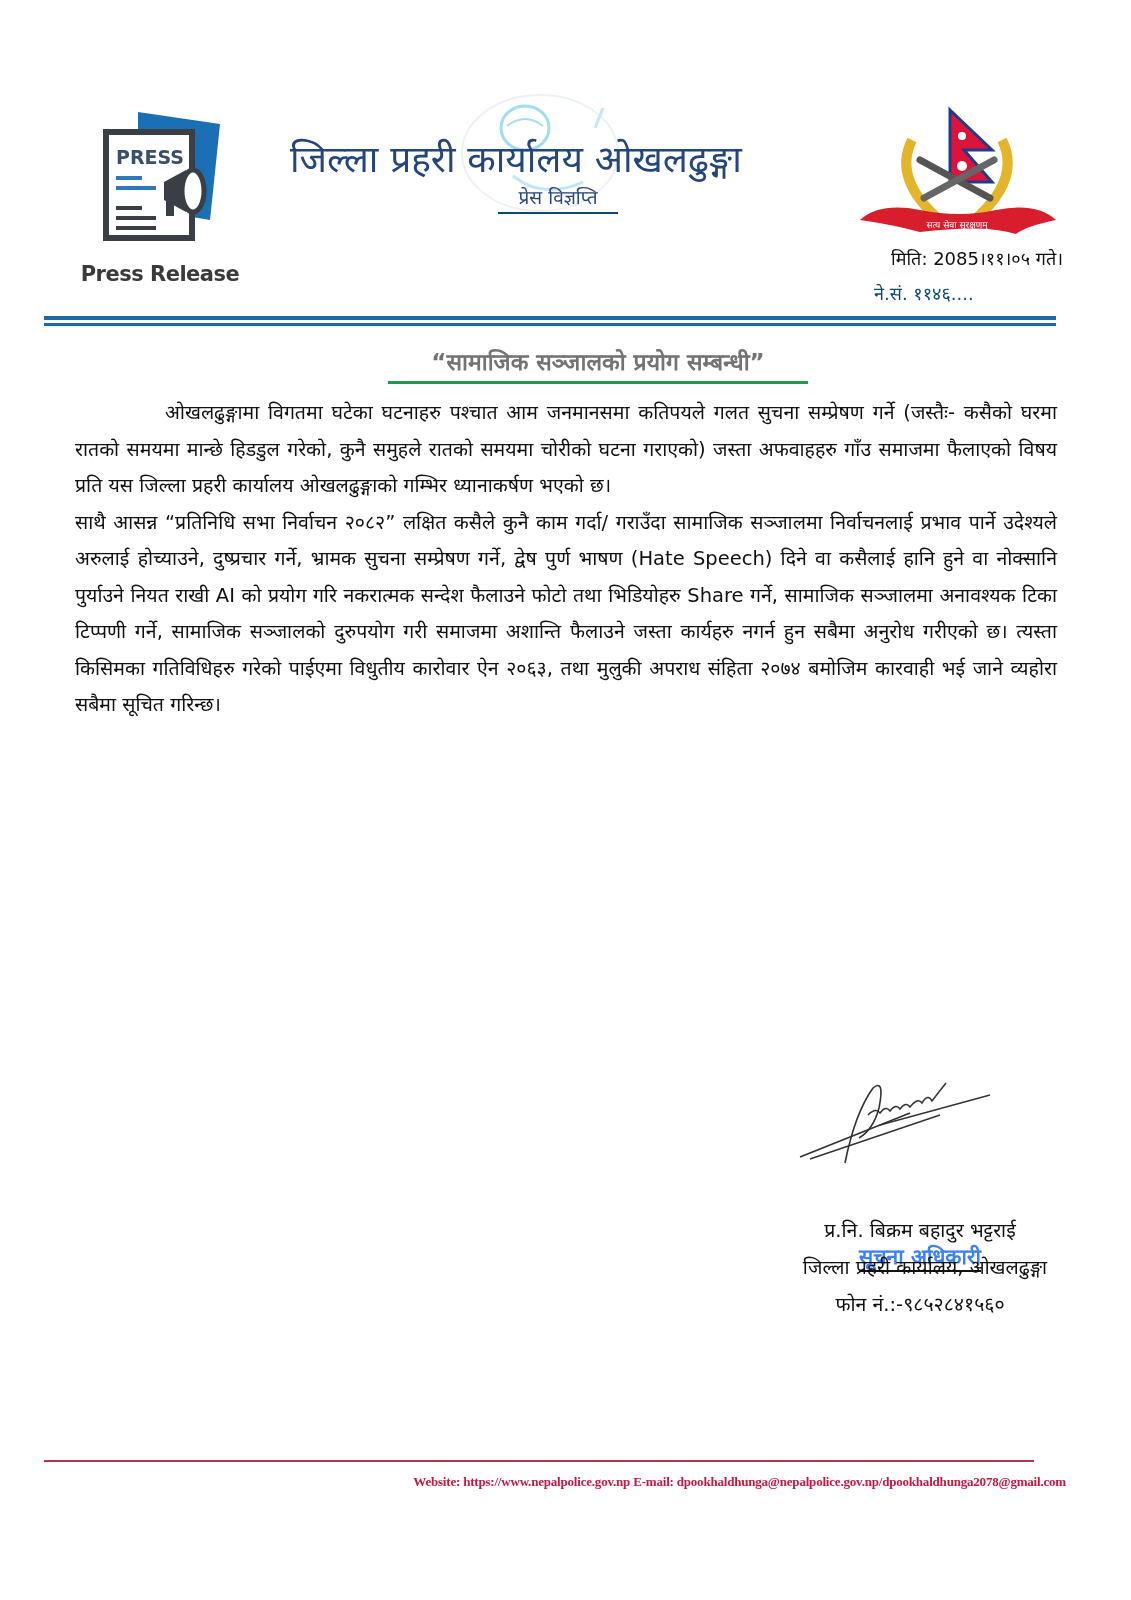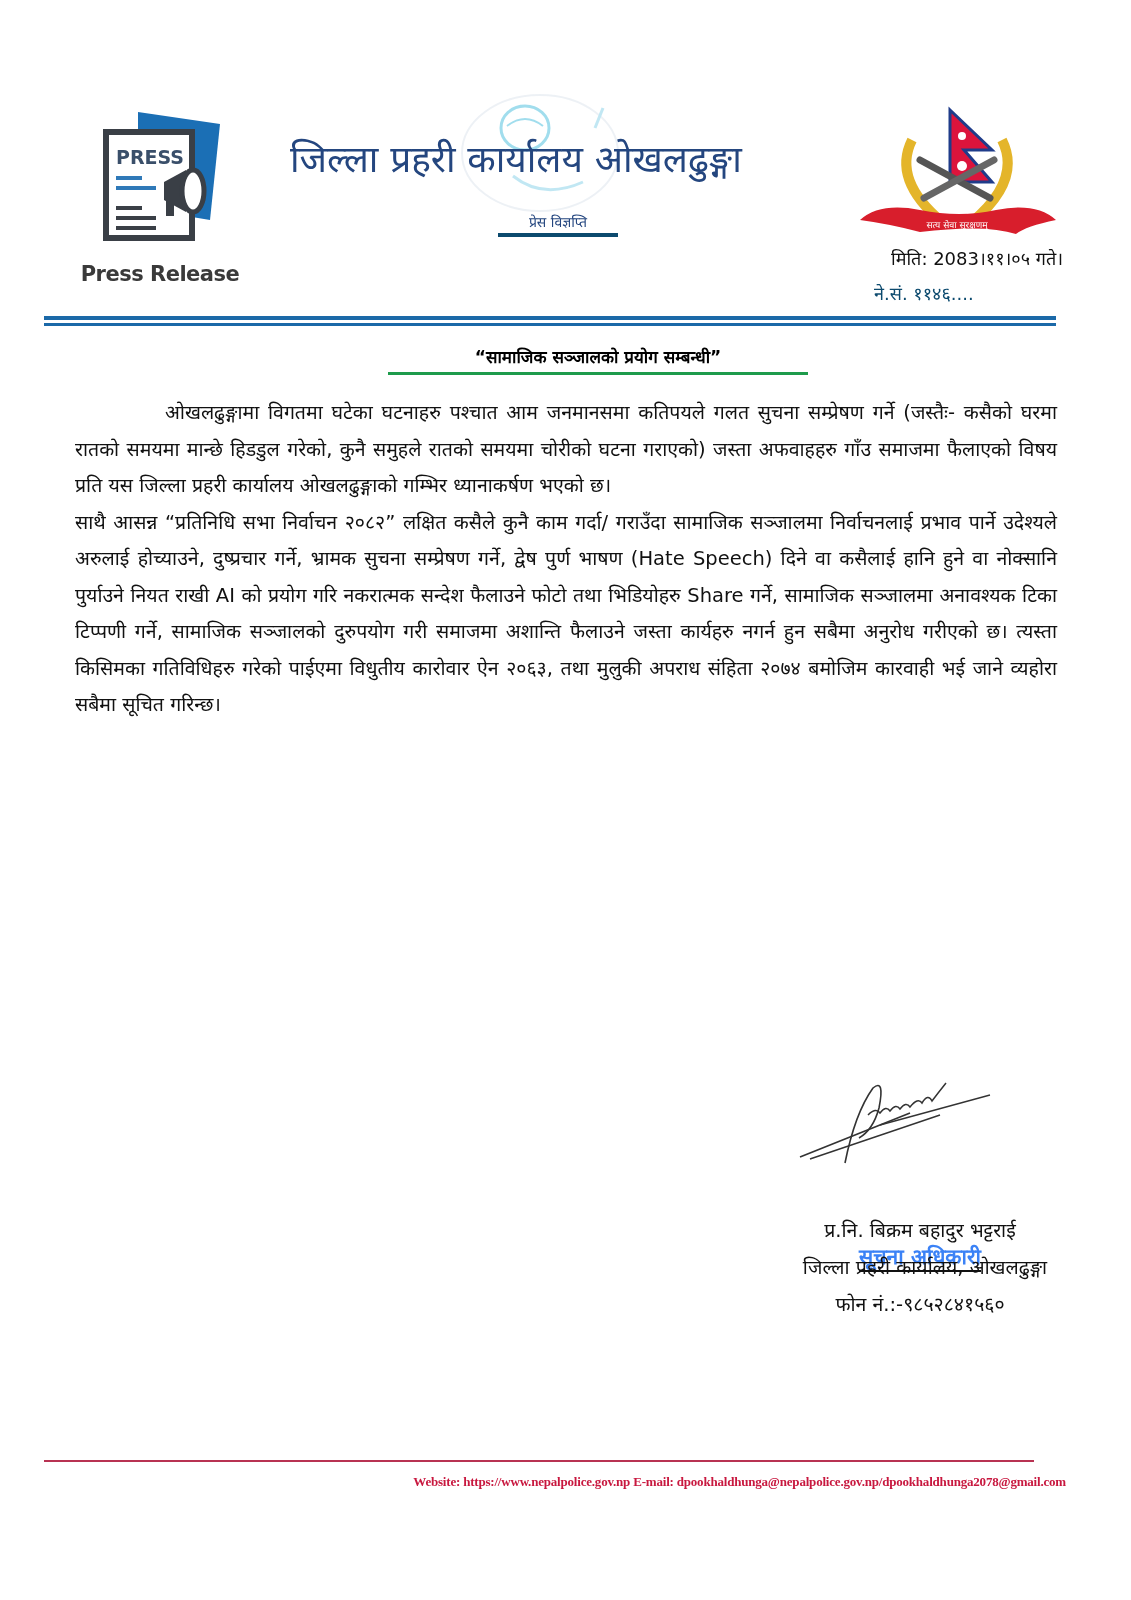--- a/index.html
+++ b/index.html
@@ -8,33 +8,33 @@
 
     .press-logo { position: absolute; left: 80px; top: 112px; width: 160px; height: 160px; }
     .press-logo svg { position: absolute; left: 18px; top: 0; }
     .press-logo .press-caption { position: absolute; left: 0; top: 150px; width: 160px; text-align: center;
         font-family: "DejaVu Sans", "Liberation Sans", sans-serif; font-weight: bold; font-size: 21px; color: #3a3a3a; letter-spacing: -0.5px; }
 
     .seal-watermark { position: absolute; left: 455px; top: 88px; width: 170px; height: 130px; opacity: 0.55; }
 
     .office-title { position: absolute; left: 290px; top: 132px; width: 560px;
         font-family: "DejaVu Sans", sans-serif; font-weight: normal; font-size: 37px; color: #24467f; white-space: nowrap; }
-    .press-release-label { position: absolute; left: 498px; top: 212px; width: 120px; text-align: center;
-        font-family: "DejaVu Sans", sans-serif; font-size: 14px; color: #24467f; border-bottom: 4px solid #0c4a6e; padding-bottom: 2px; }
+    .press-release-label { position: absolute; left: 498px; top: 184px; width: 120px; text-align: center;
+        font-family: "DejaVu Sans", sans-serif; font-size: 19px; color: #24467f; border-bottom: 2px solid #0c4a6e; padding-bottom: 2px; }
 
     .police-emblem { position: absolute; left: 852px; top: 100px; width: 210px; height: 140px; }
 
     .date-line { position: absolute; right: 68px; top: 246px; font-family: "DejaVu Sans", sans-serif; font-size: 18px; color: #111; white-space: nowrap; }
     .ref-line { position: absolute; left: 874px; top: 281px; font-family: "DejaVu Sans", sans-serif; font-size: 18px; color: #0c4a6e; white-space: nowrap; }
 
     .header-rule-1 { position: absolute; left: 44px; top: 316px; width: 1012px; height: 4px; background: #1b69a8; }
     .header-rule-2 { position: absolute; left: 44px; top: 323px; width: 1012px; height: 3px; background: #1b69a8; }
 
     .subject-title { position: absolute; left: 388px; top: 345px; width: 420px; text-align: center;
-        font-family: "DejaVu Sans", sans-serif; font-weight: bold; font-size: 17px; color: #000000;
+        font-family: "DejaVu Sans", sans-serif; font-weight: bold; font-size: 23px; color: #737373;
         border-bottom: 3px solid #1e9b4c; padding-bottom: 4px; white-space: nowrap; }
 
     .body-text { position: absolute; left: 75px; top: 395px; width: 982px;
         font-family: "DejaVu Sans", "Liberation Sans", sans-serif; font-size: 19.5px; line-height: 36.5px;
         text-align: justify; color: #111; }
     .body-text p { margin: 0; }
     .body-text p.indent { text-indent: 90px; }
 
     .signature { position: absolute; left: 790px; top: 1075px; width: 210px; height: 90px; }
     .signatory-title { position: absolute; left: 820px; top: 1242px; width: 200px; text-align: center;
@@ -89,21 +89,21 @@
   </g>
   <path d="M60,40 q-20,40 30,82" fill="none" stroke="#e4b52a" stroke-width="10"></path>
   <path d="M150,40 q20,40 -30,82" fill="none" stroke="#e4b52a" stroke-width="10"></path>
   <path d="M68,60 l70,38" stroke="#555" stroke-width="7" stroke-linecap="round"></path>
   <path d="M142,60 l-70,38" stroke="#666" stroke-width="7" stroke-linecap="round"></path>
   <path d="M8,120 q20,-18 60,-10 q40,8 76,0 q40,-8 60,10 q-30,6 -40,14 q-30,-10 -96,-2 q-30,-8 -60,-12z" fill="#d81e2c"></path>
   <text x="105" y="112" text-anchor="middle" font-family="DejaVu Sans, sans-serif" font-size="9" fill="#ffffff">नेपाल प्रहरी</text>
   <text x="105" y="128" text-anchor="middle" font-family="DejaVu Sans, sans-serif" font-size="9" fill="#ffffff">सत्य सेवा सुरक्षणम्</text>
 </svg>
 
-<div class="date-line">मिति: 2083।११।०५ गते।</div>
+<div class="date-line">मिति: 2085।११।०५ गते।</div>
 <div class="ref-line">ने.सं. ११४६....</div>
 
 <div class="header-rule-1"></div>
 <div class="header-rule-2"></div>
 
 <div class="subject-title">“सामाजिक सञ्जालको प्रयोग सम्बन्धी”</div>
 
 <div class="body-text">
   <p class="indent">ओखलढुङ्गामा विगतमा घटेका घटनाहरु पश्चात आम जनमानसमा कतिपयले गलत सुचना सम्प्रेषण गर्ने (जस्तैः- कसैको घरमा रातको समयमा मान्छे हिडडुल गरेको, कुनै समुहले रातको समयमा चोरीको घटना गराएको) जस्ता अफवाहहरु गाँउ समाजमा फैलाएको विषय प्रति यस जिल्ला प्रहरी कार्यालय ओखलढुङ्गाको गम्भिर ध्यानाकर्षण भएको छ।</p>
   <p>साथै आसन्न “प्रतिनिधि सभा निर्वाचन २०८२” लक्षित कसैले कुनै काम गर्दा/ गराउँदा सामाजिक सञ्जालमा निर्वाचनलाई प्रभाव पार्ने उदेश्यले अरुलाई होच्याउने, दुष्प्रचार गर्ने, भ्रामक सुचना सम्प्रेषण गर्ने, द्वेष पुर्ण भाषण (Hate Speech) दिने वा कसैलाई हानि हुने वा नोक्सानि पुर्याउने नियत राखी AI को प्रयोग गरि नकरात्मक सन्देश फैलाउने फोटो तथा भिडियोहरु Share गर्ने, सामाजिक सञ्जालमा अनावश्यक टिका टिप्पणी गर्ने, सामाजिक सञ्जालको दुरुपयोग गरी समाजमा अशान्ति फैलाउने जस्ता कार्यहरु नगर्न हुन सबैमा अनुरोध गरीएको छ। त्यस्ता किसिमका गतिविधिहरु गरेको पाईएमा विधुतीय कारोवार ऐन २०६३,  तथा मुलुकी अपराध संहिता २०७४ बमोजिम कारवाही भई जाने व्यहोरा सबैमा सूचित गरिन्छ।</p>

